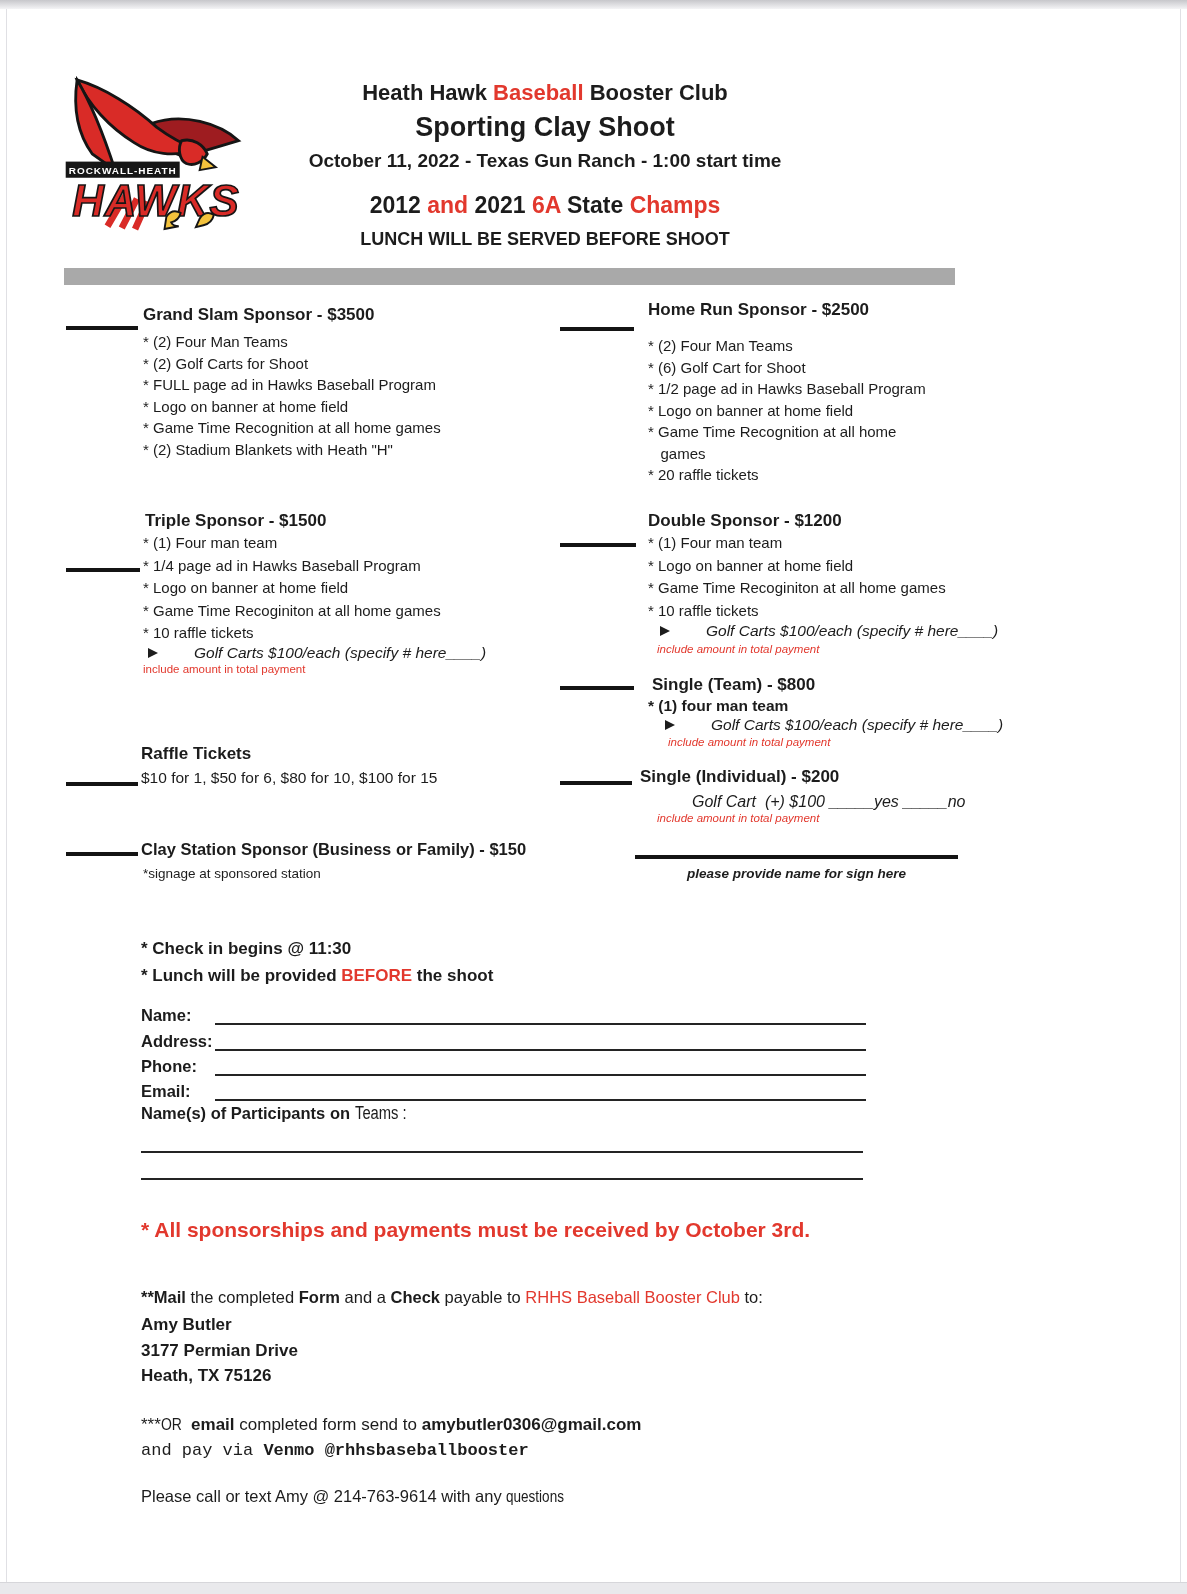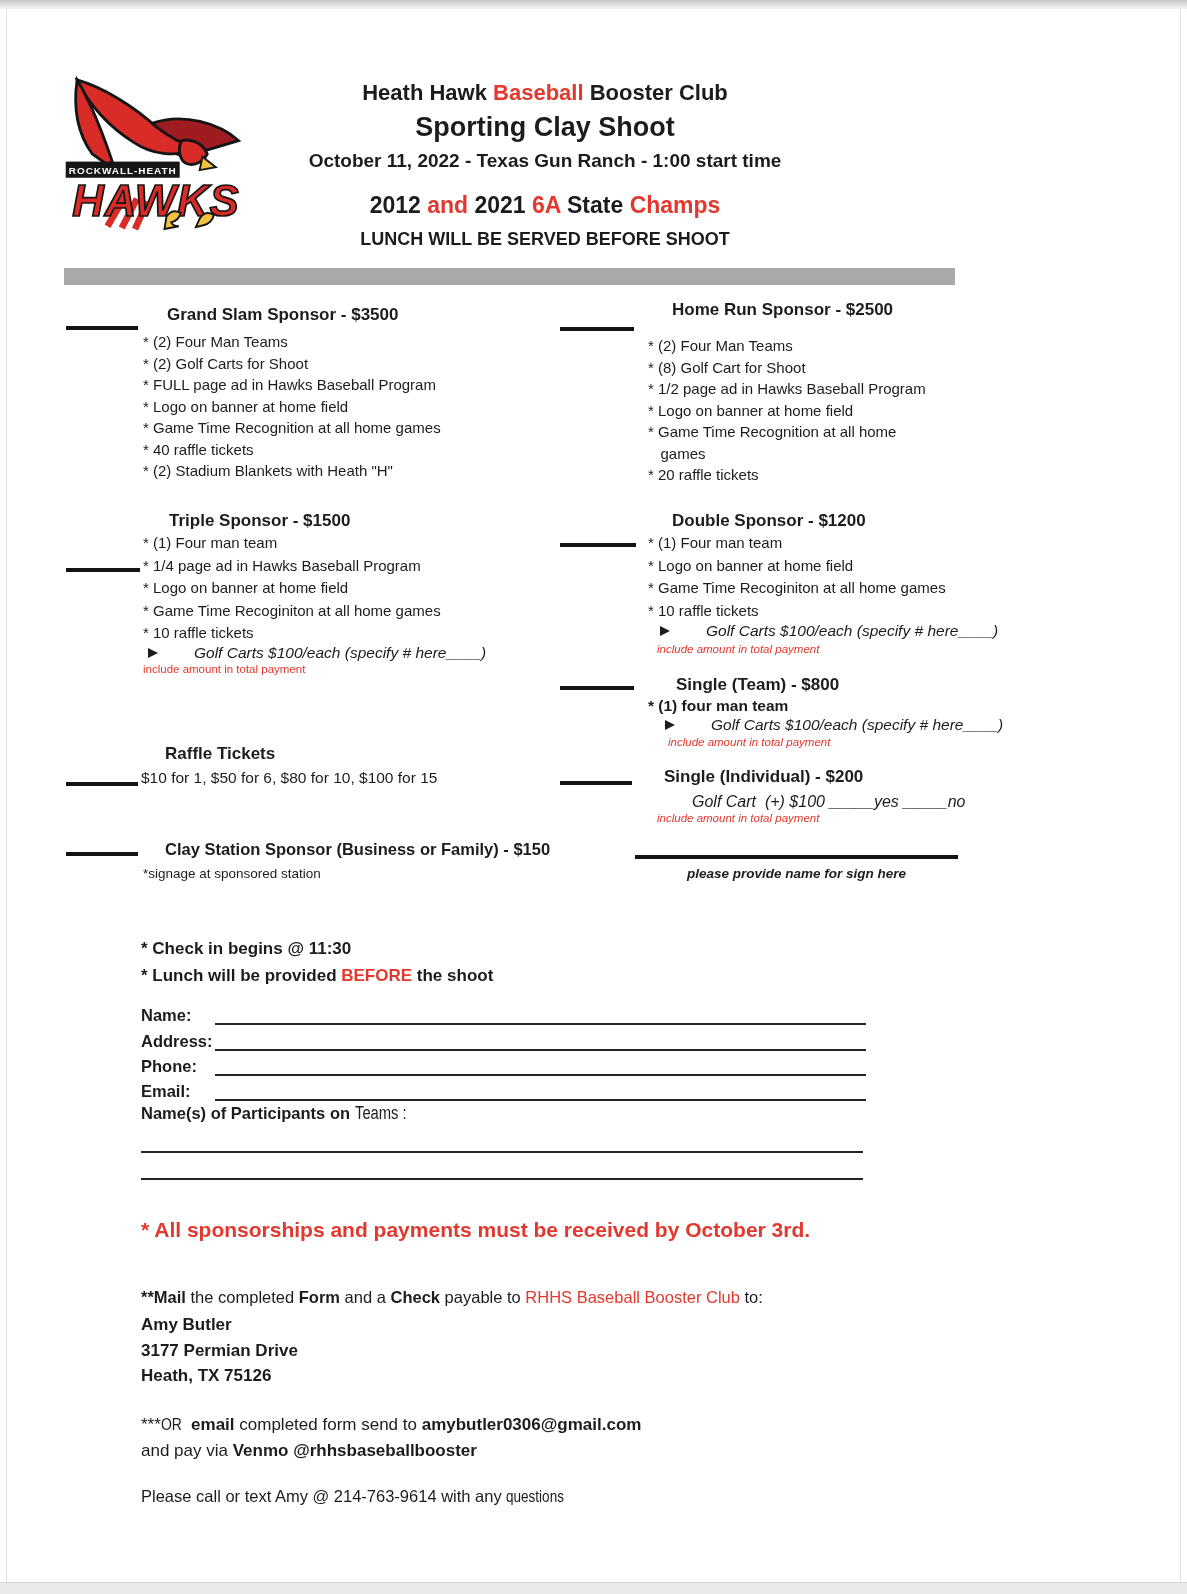--- a/index.html
+++ b/index.html
@@ -19,21 +19,21 @@
   .edge-right{left:1180px;top:9px;width:1px;height:1573px;background:#e0e0e4;}
   
   .hdr{left:200px;top:0;width:690px;text-align:center;}
   .title{top:80px;font-size:22px;font-weight:bold;}
   .event{top:112px;font-size:27px;font-weight:bold;}
   .dateline{top:150px;font-size:19px;font-weight:bold;}
   .champs{top:192px;font-size:23px;font-weight:bold;}
   .lunchnote{top:229px;font-size:18px;font-weight:bold;}
   .graybar{left:64px;top:268px;width:891px;height:17px;background:#a9a9a9;}
   
-  .sect-title{font-size:17px;font-weight:bold;white-space:pre;margin-left:24px;}
+  .sect-title{font-size:17px;font-weight:bold;white-space:pre;}
   .sel-line{background:#141414;height:3.5px;}
   .bullets div{font-size:15px;line-height:21.5px;white-space:pre-wrap;padding-left:14px;text-indent:-14px;}
   .bullets.wide div{line-height:22.5px;}
   .golf{display:flex;align-items:center;}
   .arr{display:inline-block;width:0;height:0;border-left:10px solid #1d1d1d;border-top:5.5px solid transparent;border-bottom:5.5px solid transparent;margin-right:36px;}
   .golf-text{font-style:italic;font-size:15.5px;white-space:pre;}
   .note{color:#e2382d;font-size:11.5px;font-style:italic;white-space:pre;}
   .note-ro{font-style:normal;}
   .smalltext{font-size:13.5px;}
   
@@ -76,21 +76,20 @@
   <div class="abs graybar"></div>
 
   <div class="abs sect-title" style="left:143px;top:305px;">Grand Slam Sponsor - $3500</div>
   <div class="abs sel-line" style="left:66px;top:326px;width:72px;"></div>
   <div class="abs bullets" style="left:143px;top:331px;width:450px;">
       <div>* (2) Four Man Teams</div>
       <div>* (2) Golf Carts for Shoot</div>
       <div>* FULL page ad in Hawks Baseball Program</div>
       <div>* Logo on banner at home field</div>
       <div>* Game Time Recognition at all home games</div>
-      <div>* 40 raffle tickets</div>
       <div>* (2) Stadium Blankets with Heath "H"</div>
     </div>
 
   <div class="abs sect-title" style="left:145px;top:511px;">Triple Sponsor - $1500</div>
   <div class="abs sel-line" style="left:66px;top:568px;width:74px;"></div>
   <div class="abs bullets wide" style="left:143px;top:532px;width:450px;">
       <div>* (1) Four man team</div>
       <div>* 1/4 page ad in Hawks Baseball Program</div>
       <div>* Logo on banner at home field</div>
       <div>* Game Time Recoginiton at all home games</div>
@@ -107,21 +106,21 @@
   <div class="abs sel-line" style="left:66px;top:782px;width:72px;"></div>
 
   <div class="abs sect-title" style="left:141px;top:840px;font-size:16.5px;">Clay Station Sponsor (Business or Family) - $150</div>
   <div class="abs sel-line" style="left:66px;top:852px;width:72px;"></div>
   <div class="abs smalltext" style="left:143px;top:866px;">*signage at sponsored station</div>
 
   <div class="abs sect-title" style="left:648px;top:300px;">Home Run Sponsor - $2500</div>
   <div class="abs sel-line" style="left:560px;top:327px;width:74px;"></div>
   <div class="abs bullets" style="left:648px;top:335px;width:320px;">
       <div>* (2) Four Man Teams</div>
-      <div>* (8) Golf Cart for Shoot</div>
+      <div>* (6) Golf Cart for Shoot</div>
       <div>* 1/2 page ad in Hawks Baseball Program</div>
       <div>* Logo on banner at home field</div>
       <div>* Game Time Recognition at all home</div>
       <div>   games</div>
       <div>* 20 raffle tickets</div>
     </div>
 
   <div class="abs sect-title" style="left:648px;top:511px;">Double Sponsor - $1200</div>
   <div class="abs sel-line" style="left:560px;top:543px;width:76px;"></div>
   <div class="abs bullets wide" style="left:648px;top:532px;width:330px;">
@@ -176,18 +175,18 @@
   <div class="abs pline" style="left:141px;top:1175px;"></div>
 
   <div class="abs b red" style="left:141px;top:1218px;font-size:21px;">* All sponsorships and payments must be received by October 3rd.</div>
 
   <div class="abs footer-line" style="left:141px;top:1288px;"><span class="b">**Mail</span><span> the completed </span><span class="b">Form</span><span> and a </span><span class="b">Check</span><span> payable to </span><span class="red">RHHS Baseball Booster Club</span><span> to:</span></div>
   <div class="abs b" style="left:141px;top:1315px;font-size:17px;">Amy Butler</div>
   <div class="abs b" style="left:141px;top:1341px;font-size:17px;">3177 Permian Drive</div>
   <div class="abs b" style="left:141px;top:1366px;font-size:17px;">Heath, TX  75126</div>
 
   <div class="abs footer-line" style="left:141px;top:1415px;font-size:17px;"><span>***</span><span class="cond">OR </span><span class="b">email</span><span> completed form send to </span><span class="b">amybutler0306@gmail.com</span></div>
-  <div class="abs footer-line" style="left:141px;top:1441px;font-size:17px;"><span>and pay via </span><span class="b">Venmo @rhhsbaseballbooster</span></div>
+  <div class="abs footer-line" style="left:141px;top:1441px;font-size:17px;font-family:Liberation Mono, monospace;"><span>and pay via </span><span class="b">Venmo @rhhsbaseballbooster</span></div>
 
   <div class="abs footer-line" style="left:141px;top:1487px;"><span>Please call or text Amy @ 214-763-9614 with any </span><span class="cond">questions</span></div>
 
   <div class="abs edge-bottom"></div>
 </div>
 
 </body></html>

